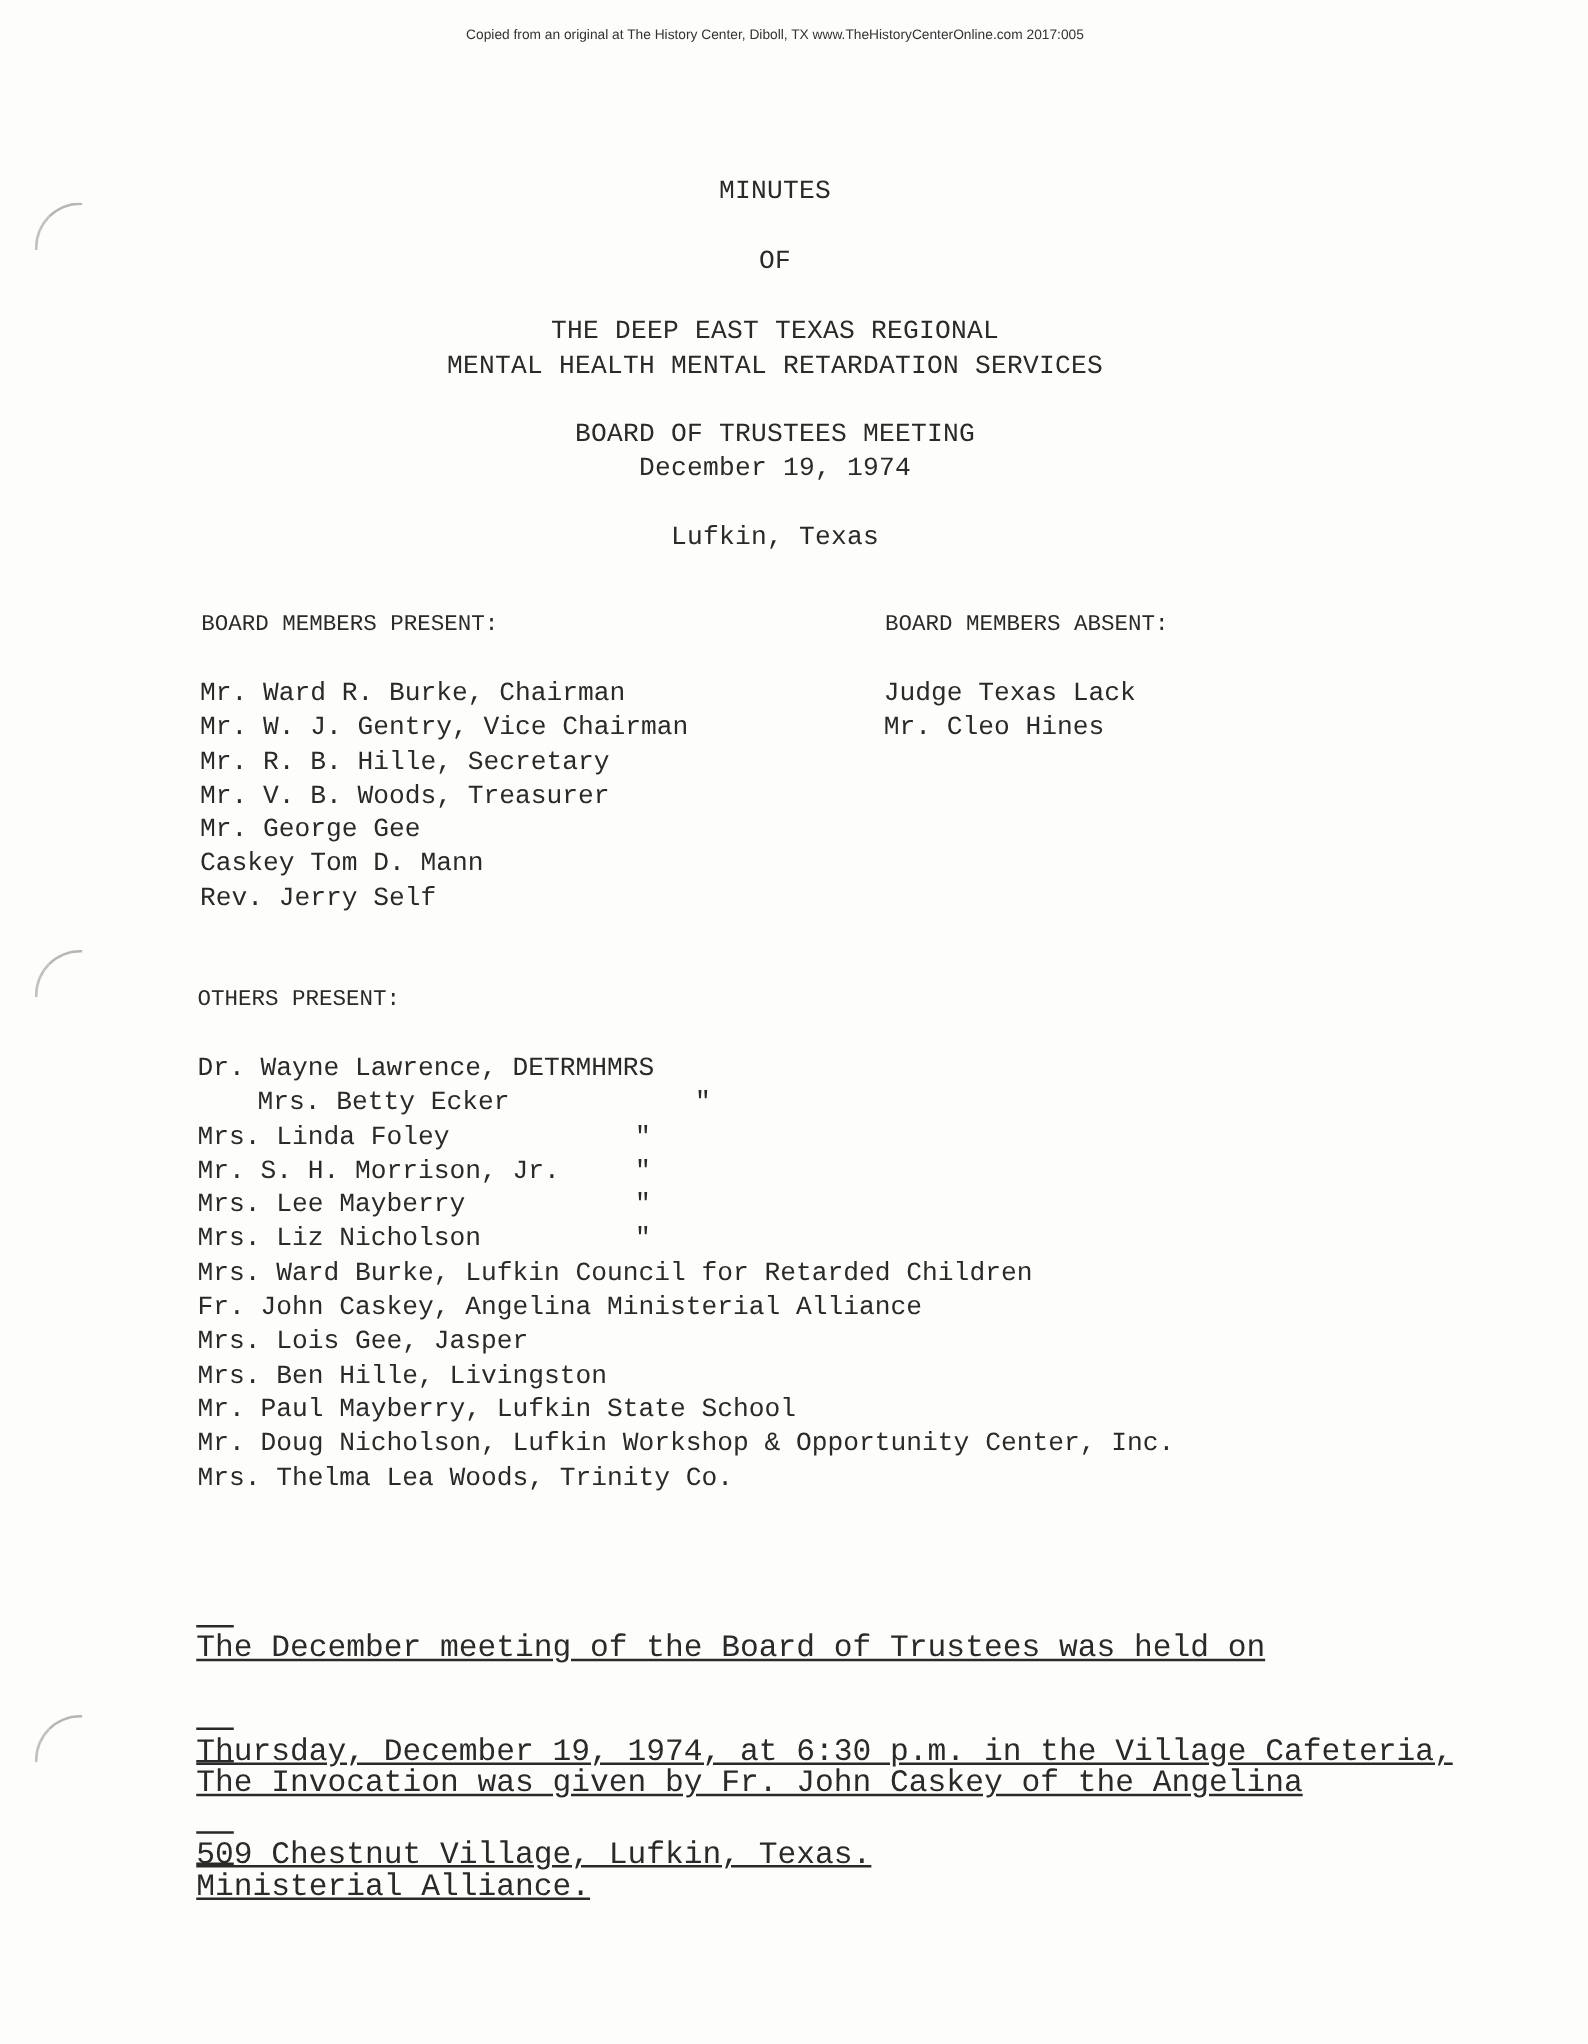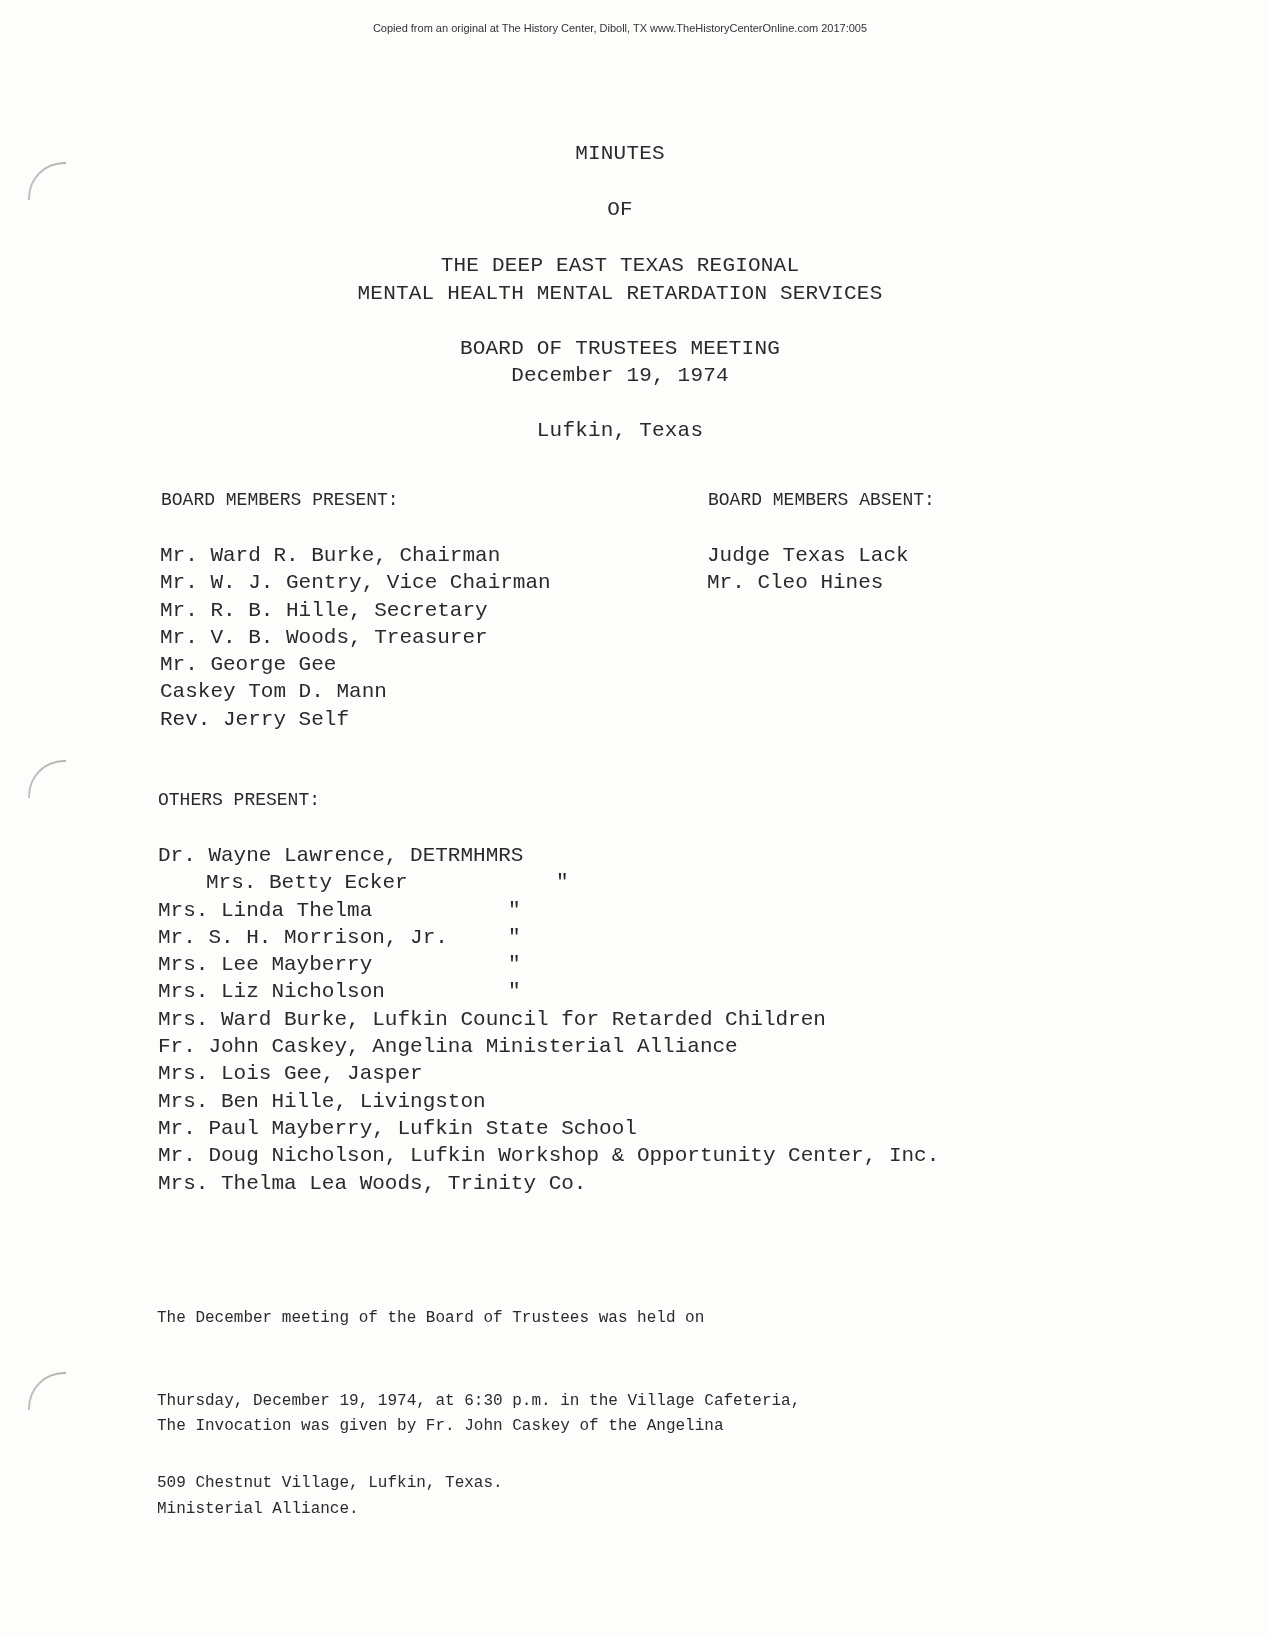--- a/index.html
+++ b/index.html
@@ -21,21 +21,21 @@
   .t1 { top: 142px; }
   .t2 { top: 198px; }
   .t3 { top: 254px; }
   .t4 { top: 282px; }
   .t5 { top: 310px; margin-top: 27px; }
   .t6 { top: 364px; }
   .t7 { top: 419px; }
   .lbl { position: absolute; font-size: 18px; }
   .list { position: absolute; font-size: 21px; line-height: 27.3px; }
   .list div { white-space: pre; }
-  .para { position: absolute; left: 161px; font-size: 16px; line-height: 27.5px; white-space: pre; }
+  .para { position: absolute; left: 161px; font-size: 25px; line-height: 27.5px; white-space: pre; text-decoration: underline; }
   .ditto { position: absolute; left: 508px; }
   .margin-mark {
     position: absolute; width: 36px; height: 36px;
     border-top: 2px solid #888; border-left: 2px solid #999;
     border-radius: 36px 0 0 0; opacity: 0.6;
   }
 </style>
 </head>
 <body>
 
@@ -69,21 +69,21 @@
 <div class="list" style="left:707px;top:542px;">
   <div>Judge Texas Lack</div>
   <div>Mr. Cleo Hines</div>
 </div>
 
 <div class="lbl" style="left:158px;top:790px;">OTHERS PRESENT:</div>
 
 <div class="list" style="left:158px;top:842px;">
   <div>Dr. Wayne Lawrence, DETRMHMRS</div>
   <div style="position:relative;margin-left:48px;"><span>Mrs. Betty Ecker</span><span class="ditto" style="left:350px;">"</span></div>
-  <div style="position:relative;"><span>Mrs. Linda Thelma</span><span class="ditto" style="left:350px;">"</span></div>
+  <div style="position:relative;"><span>Mrs. Linda Foley</span><span class="ditto" style="left:350px;">"</span></div>
   <div style="position:relative;"><span>Mr. S. H. Morrison, Jr.</span><span class="ditto" style="left:350px;">"</span></div>
   <div style="position:relative;"><span>Mrs. Lee Mayberry</span><span class="ditto" style="left:350px;">"</span></div>
   <div style="position:relative;"><span>Mrs. Liz Nicholson</span><span class="ditto" style="left:350px;">"</span></div>
   <div>Mrs. Ward Burke, Lufkin Council for Retarded Children</div>
   <div>Fr. John Caskey, Angelina Ministerial Alliance</div>
   <div>Mrs. Lois Gee, Jasper</div>
   <div>Mrs. Ben Hille, Livingston</div>
   <div>Mr. Paul Mayberry, Lufkin State School</div>
   <div>Mr. Doug Nicholson, Lufkin Workshop &amp; Opportunity Center, Inc.</div>
   <div>Mrs. Thelma Lea Woods, Trinity Co.</div>

